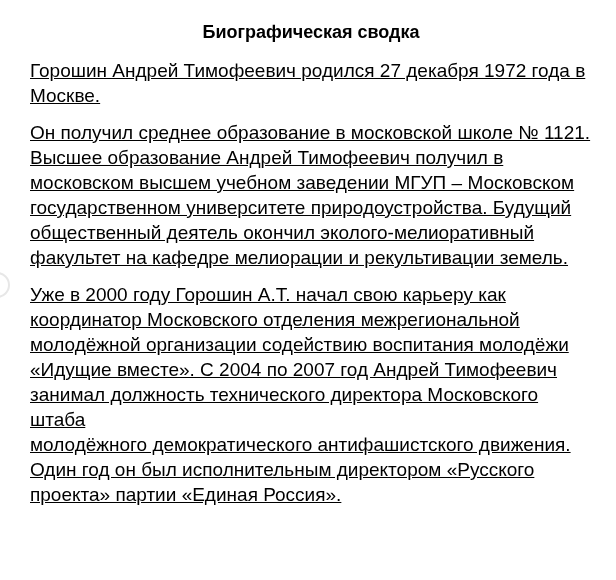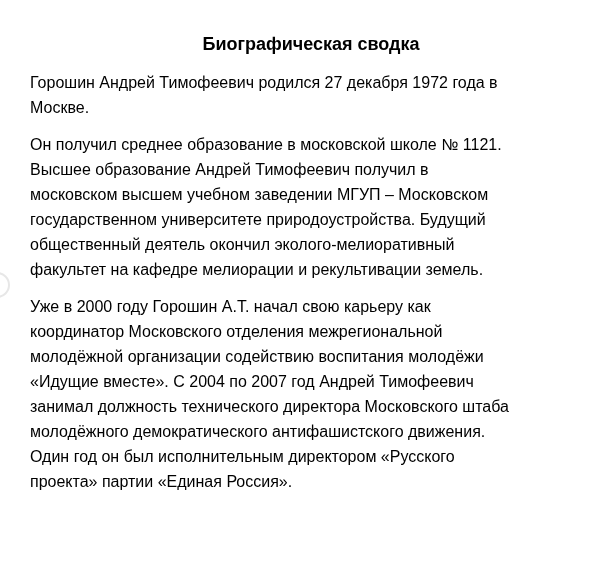--- a/index.html
+++ b/index.html
@@ -10,36 +10,37 @@
     width: 616px;
     height: 580px;
     background: #ffffff;
     font-family: "Liberation Sans", "DejaVu Sans", sans-serif;
     color: #000000;
     position: relative;
     overflow: hidden;
   }
   .document {
     position: relative;
-    padding: 32px 24px 0 30px;
+    padding: 20px 24px 0 30px;
   }
   .doc-title {
     font-size: 18px;
     font-weight: bold;
     line-height: 24px;
     text-align: center;
     margin: 0 0 14px 0;
     color: #000000;
   }
   .paragraph {
-    font-size: 16px;
+    font-size: 19px;
     line-height: 25px;
     margin: 0 0 12px 0;
     white-space: pre-line;
     color: #000000;
+    text-decoration: underline;
   }
   .edge-circle {
     position: absolute;
     left: -16px;
     top: 272px;
     width: 26px;
     height: 26px;
     border: 2px solid #e7e7e7;
     border-radius: 50%;
     background: #ffffff;

